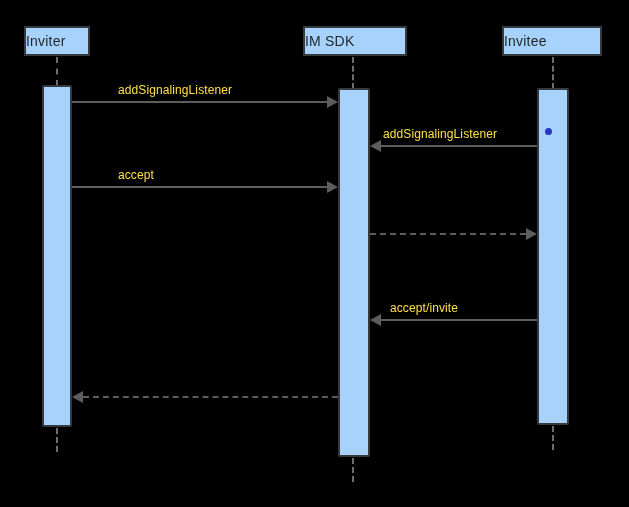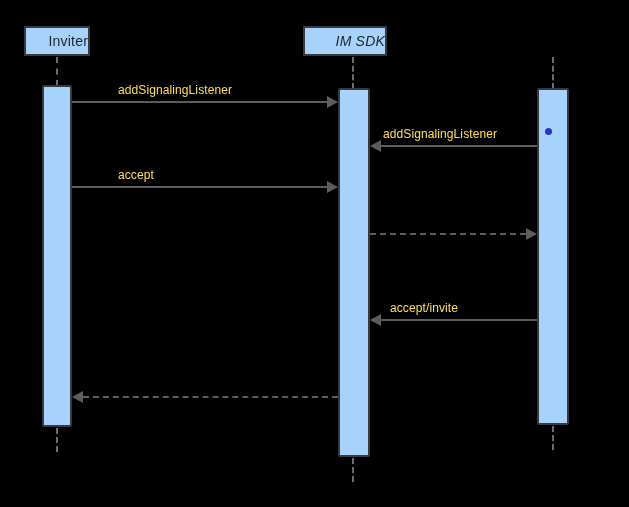--- a/index.html
+++ b/index.html
@@ -19,21 +19,21 @@
     overflow: hidden;
   }
   
   .participant-box {
     position: absolute;
     box-sizing: border-box;
     background: #a6d2fb;
     border: 2px solid #36393d;
     display: flex;
     align-items: center;
-    justify-content: flex-end;
+    justify-content: flex-start;
     color: #1f2429;
     font-size: 14px;
     letter-spacing: .2px;
     white-space: nowrap;
   }
   
   .lifeline {
     position: absolute;
     width: 0;
     border-left: 2px dashed #6d6d6d;
@@ -88,24 +88,27 @@
 </style>
 </head>
 <body>
 
 <div id="canvas">
 
   <div class="participant-box" style="left:24px; top:26px; width:66px; height:30px;">
     <span>Inviter</span>
   </div>
 
-  <div class="participant-box" style="left:303px; top:26px; width:84px; height:30px;font-style:italic;">
+  <div class="participant-box" style="left:303px; top:26px; width:104px; height:30px;">
     <span>IM SDK</span>
   </div>
 
+  <div class="participant-box" style="left:502px; top:26px; width:100px; height:30px;">
+    <span>Invitee</span>
+  </div>
 
   <div class="lifeline" style="left:56px; top:57px; height:29px;"></div>
   <div class="lifeline" style="left:56px; top:428px; height:24px;"></div>
 
   <div class="lifeline" style="left:352px; top:57px; height:32px;"></div>
   <div class="lifeline" style="left:352px; top:458px; height:24px;"></div>
 
   <div class="lifeline" style="left:552px; top:57px; height:32px;"></div>
   <div class="lifeline" style="left:552px; top:426px; height:24px;"></div>
 

